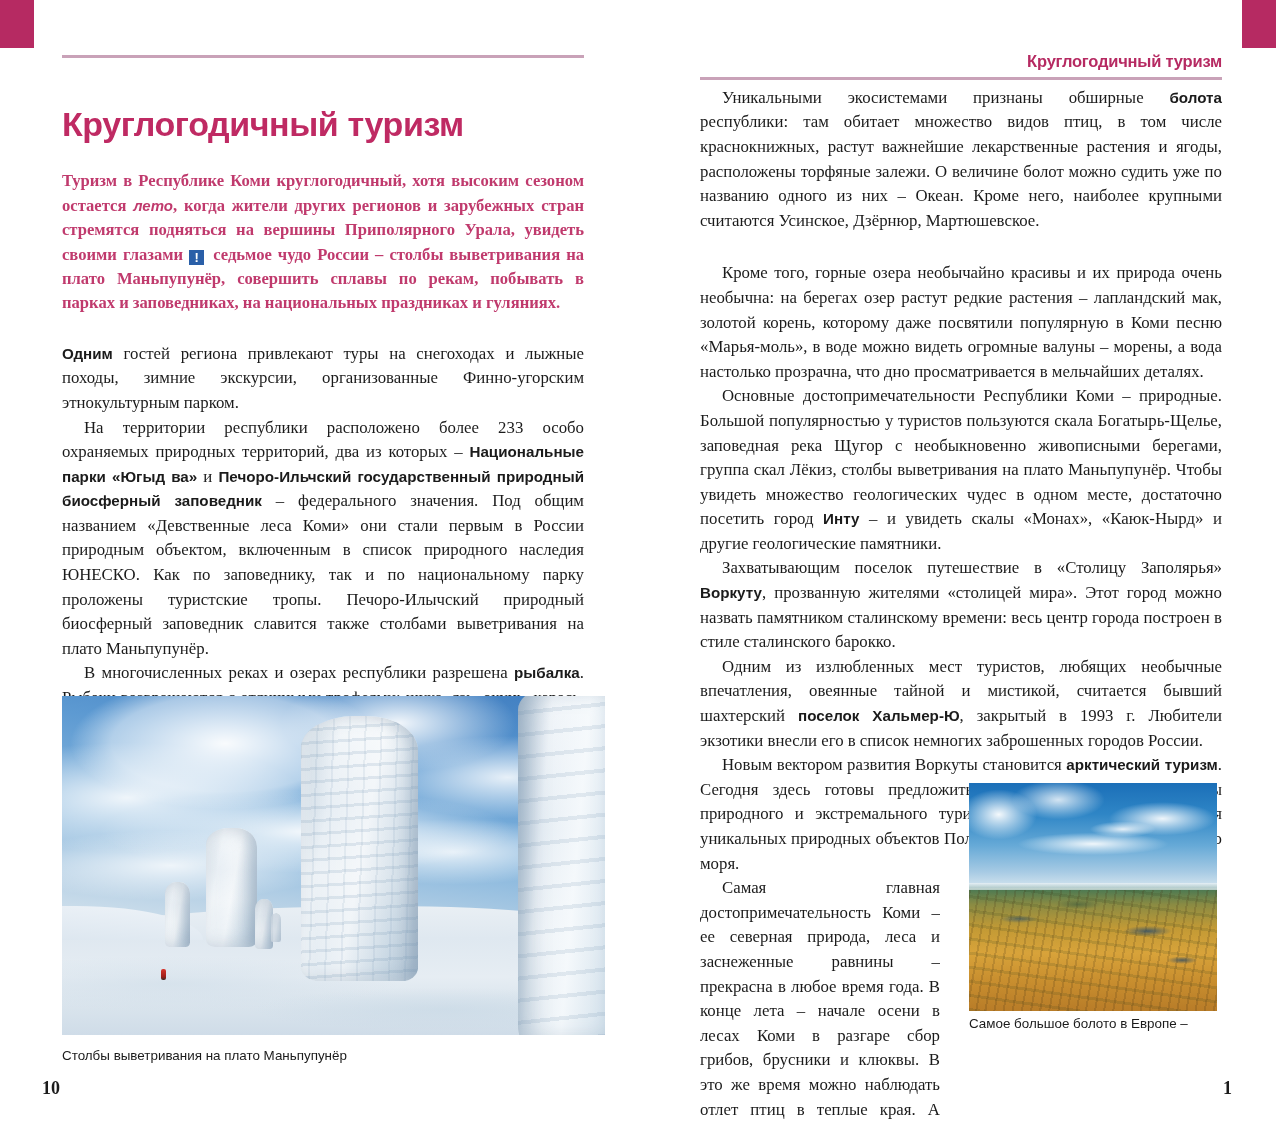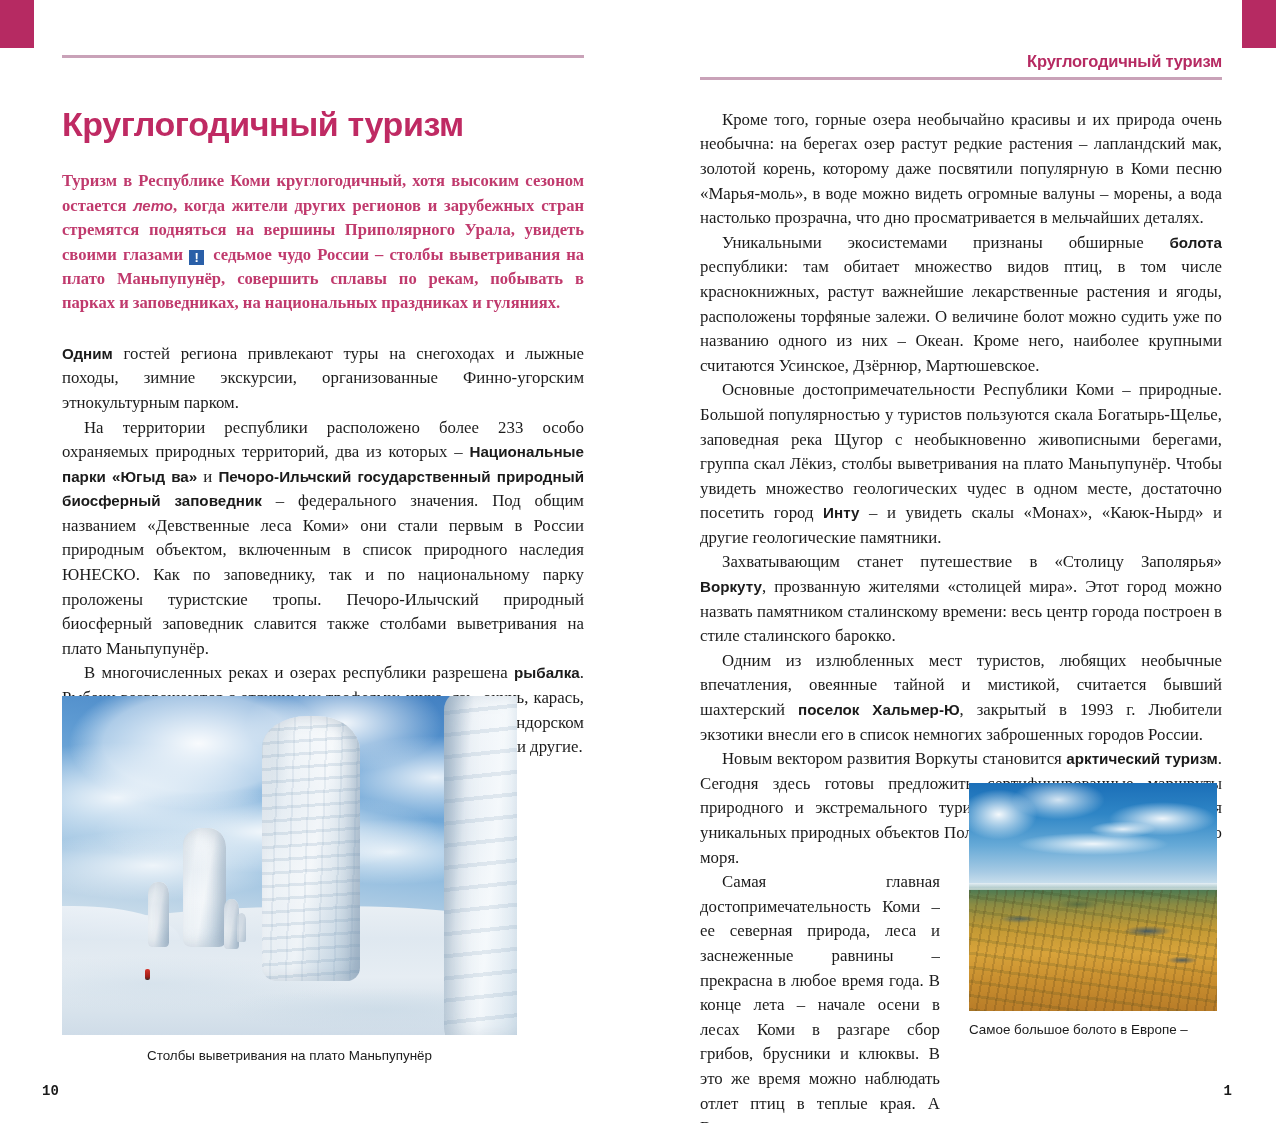--- a/index.html
+++ b/index.html
@@ -108,22 +108,21 @@
     font-family: "Liberation Sans", sans-serif;
     font-weight: bold;
     font-size: 15.2px;
   }
 
   
   .fig-left {
     position: absolute;
     left: 62px;
     top: 696px;
-    width: 455px;
-    text-align: center;
+    width: 543px;
   }
   .photo {
     display: block;
     width: 100%;
     position: relative;
     overflow: hidden;
   }
   .photo-manpupuner { height: 339px; }
 
   .caption {
@@ -134,37 +133,37 @@
     margin-top: 11px;
   }
 
   .fig-right {
     position: absolute;
     left: 969px;
     top: 783px;
     width: 248px;
   }
   .photo-ocean { height: 228px; }
-  .fig-right .caption { margin-top: 9px; }
+  .fig-right .caption { margin-top: 3px; }
 
   
   .wrap-shim {
     float: right;
     width: 282px;
     height: 248px;
     shape-outside: content-box;
   }
 
   
   .folio {
     position: absolute;
     bottom: 24px;
-    font-family: Liberation Mono, monospace;
-    font-weight: bold;
-    font-size: 14px;
+    font-family: Liberation Serif, serif;
+    font-weight: bold;
+    font-size: 18px;
     color: #1b1b1b;
   }
   .folio-left  { left: 42px; }
   .folio-right { right: 44px; }
 
   
 
   
   .ph-sky {
     position: absolute; inset: 0;
@@ -321,32 +320,32 @@
     <div class="caption">Столбы выветривания на плато Маньпупунёр</div>
   </div>
 
   <div class="folio folio-left">10</div>
 
   <div class="col col-right">
 
     <div class="running-head">Круглогодичный туризм</div>
     <div class="rule"></div>
 
+    <p class="body">
+      <span>Уникальными экосистемами признаны обширные </span><b>болота</b><span> республики: там обитает множество видов птиц, в том числе краснокнижных, растут важнейшие лекарственные растения и ягоды, расположены торфяные залежи. О величине болот можно судить уже по названию одного из них – Океан. Кроме него, наиболее крупными считаются Усинское, Дзёрнюр, Мартюшевское.</span>
+    </p>
+
     <p class="body" style="margin-top:28px">Кроме того, горные озера необычайно красивы и их природа очень необычна: на берегах озер растут редкие растения – лапландский мак, золотой корень, которому даже посвятили популярную в Коми песню «Марья-моль», в воде можно видеть огромные валуны – морены, а вода настолько прозрачна, что дно просматривается в мельчайших деталях.</p>
 
     <p class="body">
-      <span>Уникальными экосистемами признаны обширные </span><b>болота</b><span> республики: там обитает множество видов птиц, в том числе краснокнижных, растут важнейшие лекарственные растения и ягоды, расположены торфяные залежи. О величине болот можно судить уже по названию одного из них – Океан. Кроме него, наиболее крупными считаются Усинское, Дзёрнюр, Мартюшевское.</span>
-    </p>
-
-    <p class="body">
       <span>Основные достопримечательности Республики Коми – природные. Большой популярностью у туристов пользуются скала Богатырь-Щелье, заповедная река Щугор с необыкновенно живописными берегами, группа скал Лёкиз, столбы выветривания на плато Маньпупунёр. Чтобы увидеть множество геологических чудес в одном месте, достаточно посетить город </span><b>Инту</b><span> – и увидеть скалы «Монах», «Каюк-Нырд» и другие геологические памятники.</span>
     </p>
 
     <p class="body">
-      <span>Захватывающим станет путешествие в «Столицу Заполярья» </span><b>Воркуту</b><span>, прозванную жителями «столицей мира». Этот город можно назвать памятником сталинскому времени: весь центр города построен в стиле сталинского барокко.</span>
+      <span>Захватывающим поселок путешествие в «Столицу Заполярья» </span><b>Воркуту</b><span>, прозванную жителями «столицей мира». Этот город можно назвать памятником сталинскому времени: весь центр города построен в стиле сталинского барокко.</span>
     </p>
 
     <p class="body">
       <span>Одним из излюбленных мест туристов, любящих необычные впечатления, овеянные тайной и мистикой, считается бывший шахтерский </span><b>поселок Хальмер-Ю</b><span>, закрытый в 1993 г. Любители экзотики внесли его в список немногих заброшенных городов России.</span>
     </p>
 
     <p class="body">
       <span>Новым вектором развития Воркуты становится </span><b>арктический туризм</b><span>. Сегодня здесь готовы предложить сертифицированные маршруты природного и экстремального туризма с возможностью посещения уникальных природных объектов Полярного Урала, побережья Карского моря.</span>
     </p>
 

